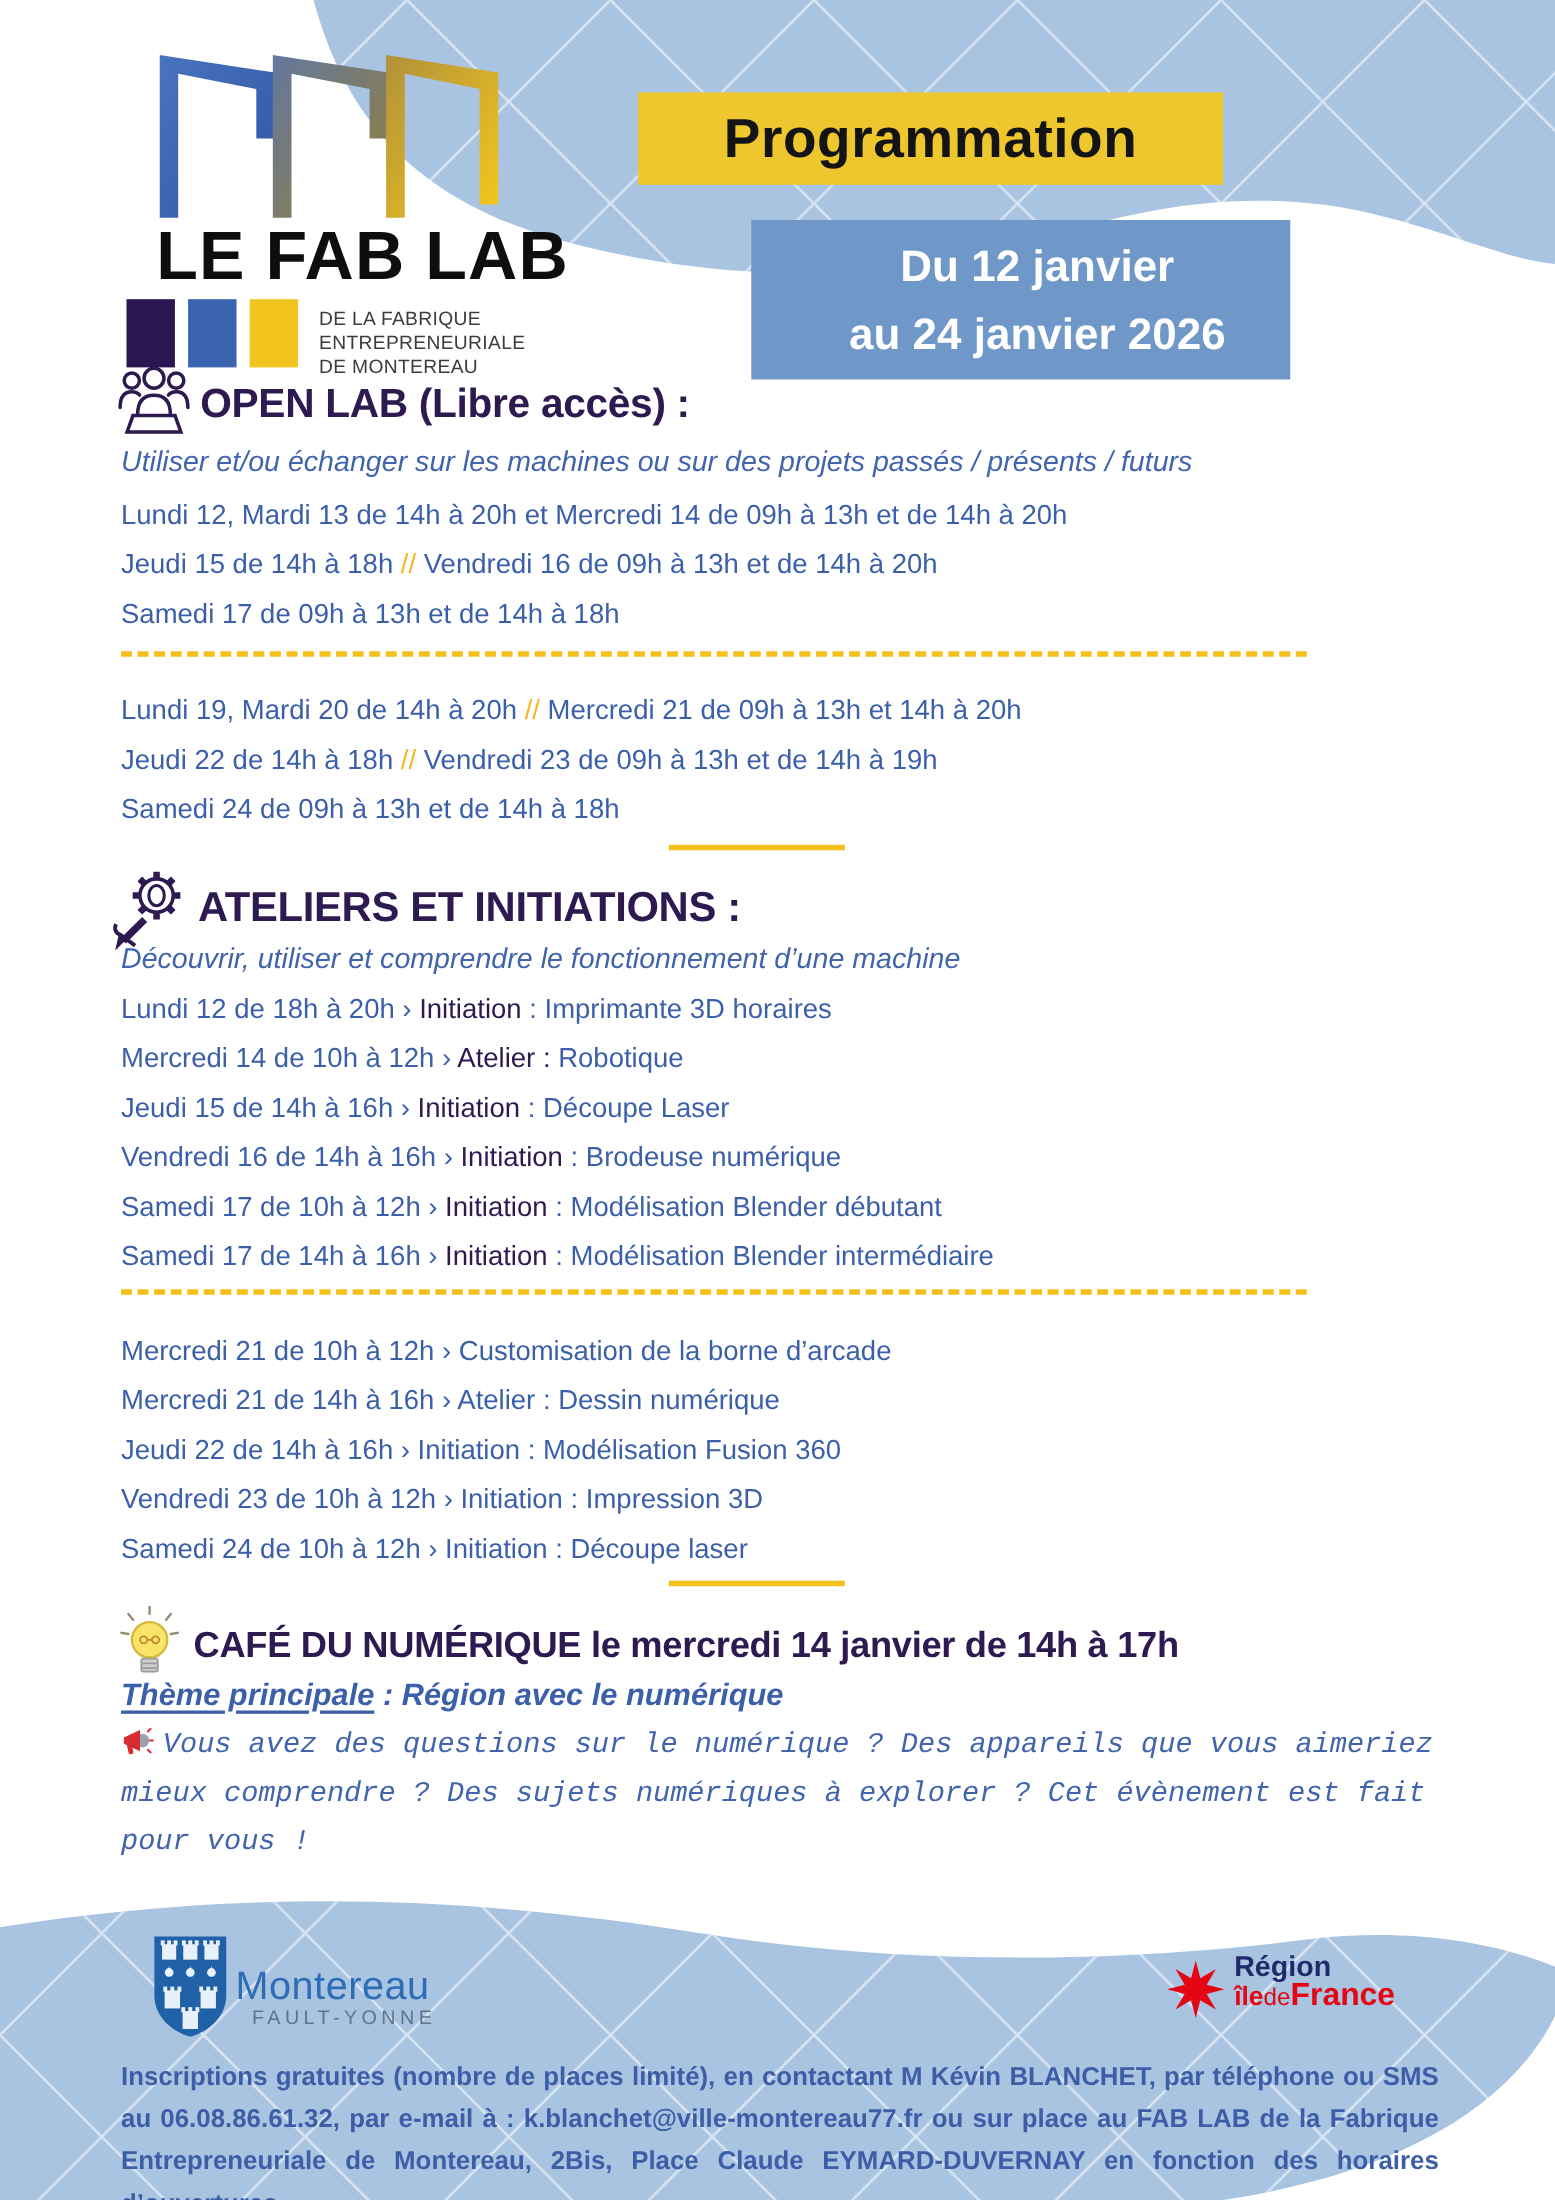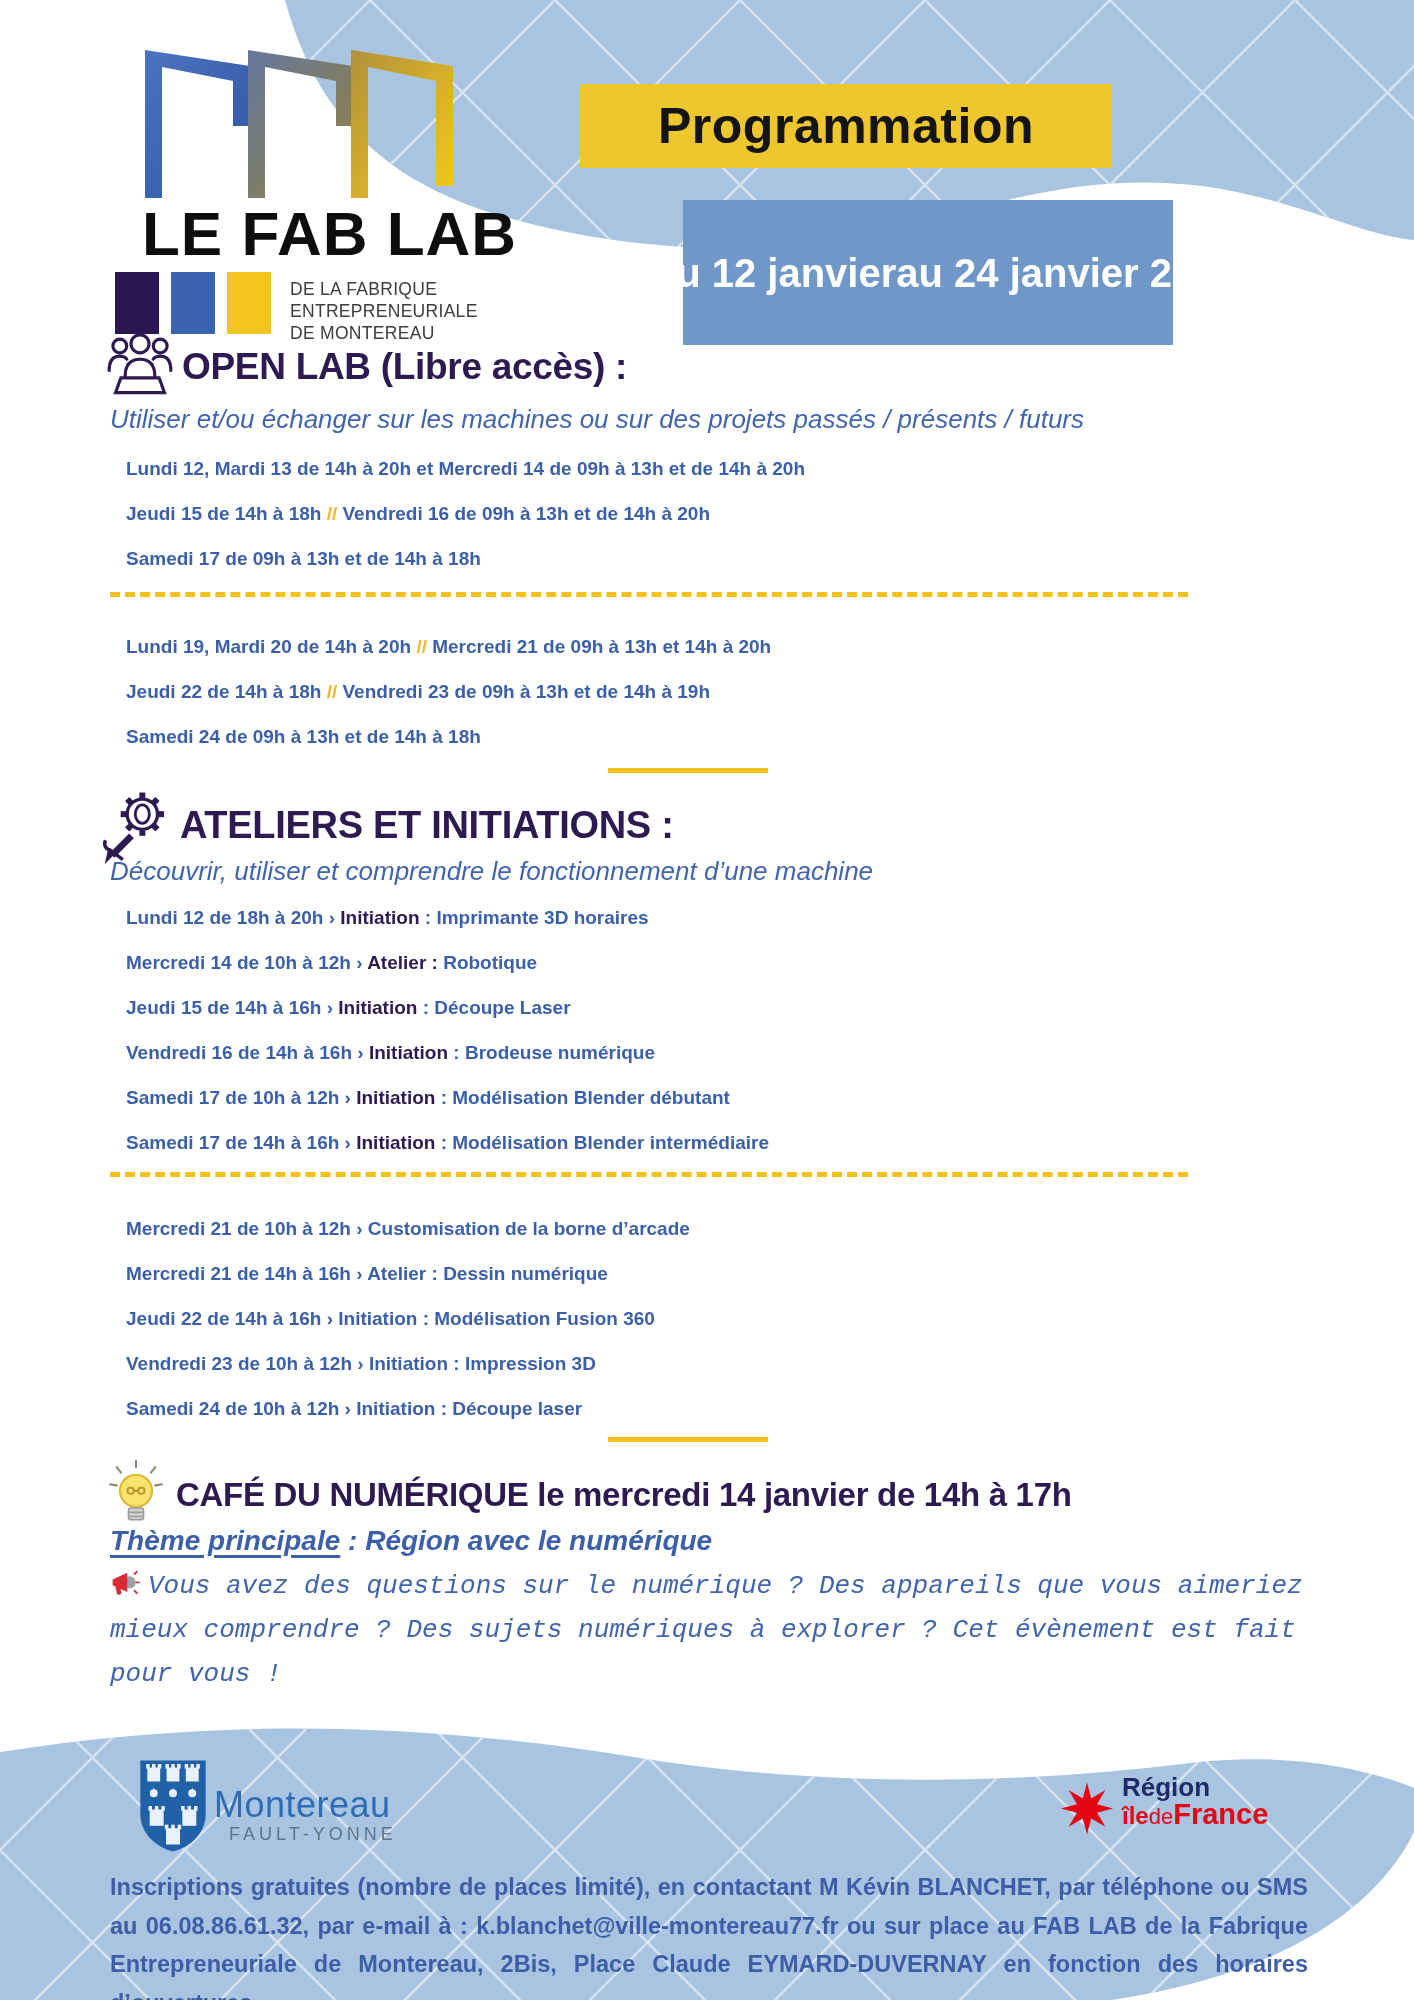--- a/index.html
+++ b/index.html
@@ -27,38 +27,38 @@
     letter-spacing:1px;color:#0e0e0e;white-space:nowrap;}
   .brand-squares{position:absolute;left:115px;top:272px;display:flex;gap:12px;}
   .brand-squares .sq{width:44px;height:62px;}
   .sq1{background:#2a1650;} .sq2{background:#3a63b0;} .sq3{background:#f2c41e;}
   .brand-sub{position:absolute;left:290px;top:278px;font-size:17.5px;line-height:22px;
     color:#3c3c3c;letter-spacing:.3px;}
   .banner{position:absolute;left:580px;top:84px;width:532px;height:84px;background:var(--yellow);
     display:flex;align-items:center;justify-content:center;}
   .banner span{font-size:50px;font-weight:700;color:#141414;letter-spacing:.5px;}
   .datebox{position:absolute;left:683px;top:200px;width:460px;height:145px;background:var(--boxblue);
-    display:flex;align-items:center;justify-content:center;padding-left:30px;}
+    display:flex;flex-direction:column;align-items:center;justify-content:center;padding-left:30px;}
   .datebox div{color:#ffffff;font-size:40px;font-weight:700;line-height:62px;white-space:nowrap;}
 
   
   .sec-title{position:absolute;color:var(--purple);font-weight:700;white-space:nowrap;letter-spacing:-0.3px;}
   #openlab-title{left:182px;top:346px;font-size:37px;}
   #ateliers-title{left:180px;top:804px;font-size:38px;}
   #cafe-title{left:176px;top:1476px;font-size:33px;}
   .sec-icon{position:absolute;}
   #openlab-icon{left:106px;top:332px;}
   #ateliers-icon{left:101px;top:786px;}
   #cafe-icon{left:106px;top:1458px;}
 
   .desc{position:absolute;left:110px;font-style:italic;color:var(--blue-it);font-size:26px;white-space:nowrap;}
   #openlab-desc{top:404px;}
   #ateliers-desc{top:856px;}
 
-  .rows{position:absolute;left:126px;font-size:19px;font-weight:700;line-height:45px;white-space:nowrap;}
+  .rows{position:absolute;left:110px;font-size:25px;font-weight:400;line-height:45px;white-space:nowrap;}
   #ol-week1{top:446px;}
   #ol-week2{top:624px;}
   #at-week1{top:895px;}
   #at-week2{top:1206px;}
   .seg-b{color:var(--blue);}
   .seg-y{color:#f2b722;}
   .seg-p{color:var(--purple);}
 
   .dash-sep{position:absolute;left:110px;width:1078px;border-top:5px dashed var(--yellow-dash);}
   #sep1{top:592px;} #sep2{top:1172px;}

